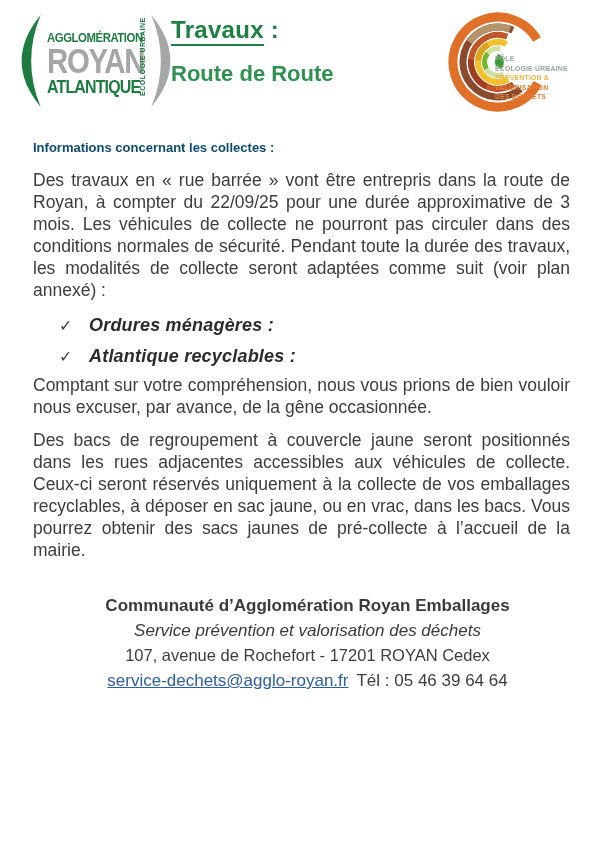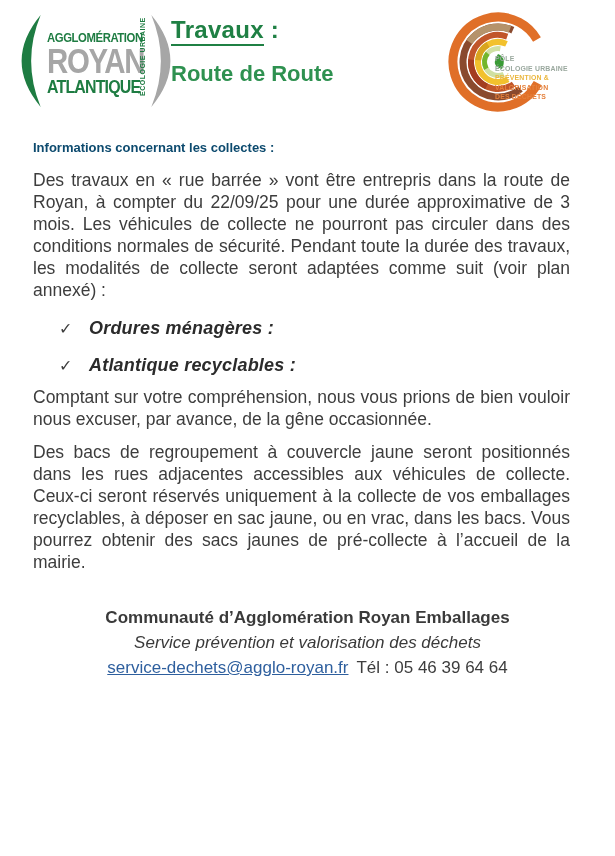--- a/index.html
+++ b/index.html
@@ -44,21 +44,21 @@
   .pt-gray{color:#9aa89e;}
   .pt-yellow{color:#eab73e;}
   .pt-orange{color:#e5803b;}
   
   .bodytxt{margin-top:16px;}
   .lead{font-size:13px;font-weight:bold;color:#0c4a6e;margin:0 0 14px 0;}
   p.just{
     font-size:17.5px;line-height:22px;color:#3d3d3d;
     text-align:justify;margin:0 12px 11px 0;
   }
-  .bullet{margin:3px 0 4px 26px;font-size:18px;line-height:32px;}
+  .bullet{margin:3px 0 4px 26px;font-size:18px;line-height:26px;}
   .check{display:inline-block;width:30px;color:#3d3d3d;font-size:16px;}
   .blabel{font-weight:bold;font-style:italic;color:#2b2b2b;letter-spacing:.2px;}
   
   .ftr{margin-top:32px;text-align:center;line-height:25px;}
   .f1{font-size:17px;font-weight:bold;color:#3a3a3a;}
   .f2{font-size:17px;font-weight:normal;font-style:italic;color:#3a3a3a;}
   .f3{font-size:16.5px;color:#3d3d3d;}
   .f4{font-size:17px;color:#3d3d3d;}
   .email{color:#2e5f9e;text-decoration:underline;cursor:pointer;}
   .tel{margin-left:8px;}
@@ -126,18 +126,19 @@
       <span class="check">✓</span><span class="blabel">Atlantique recyclables :</span>
     </div>
     <p class="just">Comptant sur votre compréhension, nous vous prions de bien vouloir nous excuser, par avance, de la gêne occasionnée.</p>
 
     <p class="just">Des bacs de regroupement à couvercle jaune seront positionnés dans les rues adjacentes accessibles aux véhicules de collecte. Ceux-ci seront réservés uniquement à la collecte de vos emballages recyclables, à déposer en sac jaune, ou en vrac, dans les bacs. Vous pourrez obtenir des sacs jaunes de pré-collecte à l’accueil de la mairie.</p>
   </main>
 
   <footer class="ftr">
     <div class="f1">Communauté d’Agglomération Royan Emballages</div>
     <div class="f2">Service prévention et valorisation des déchets</div>
+    <div class="f3">107, avenue de Rochefort - 17201 ROYAN Cedex</div>
     <div class="f4">
       <a class="email">service-dechets@agglo-royan.fr</a><span class="tel">Tél : 05 46 39 64 64</span>
     </div>
   </footer>
 
 </div>
 
 </body></html>

